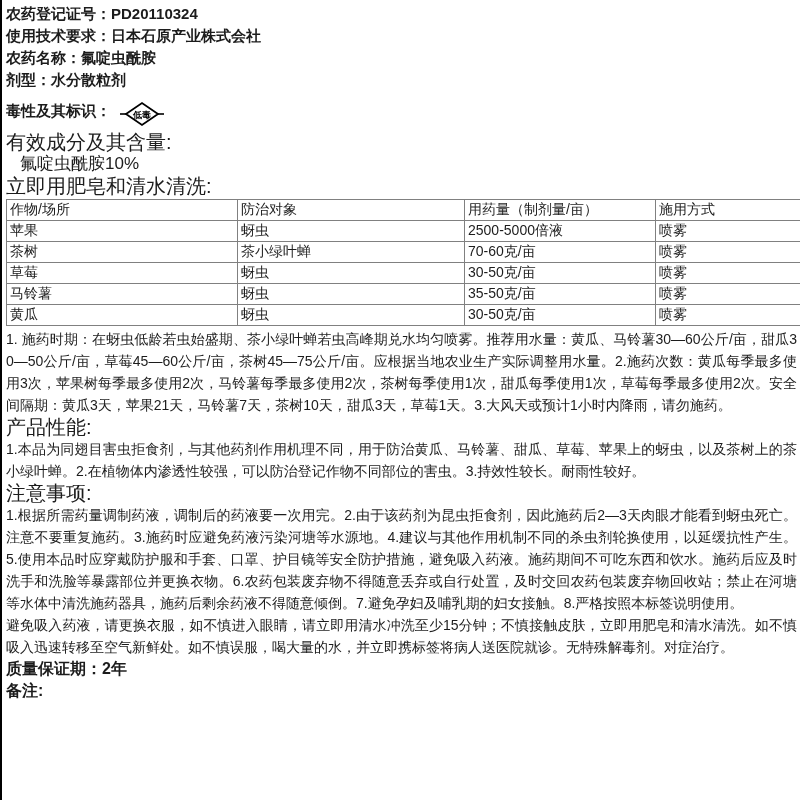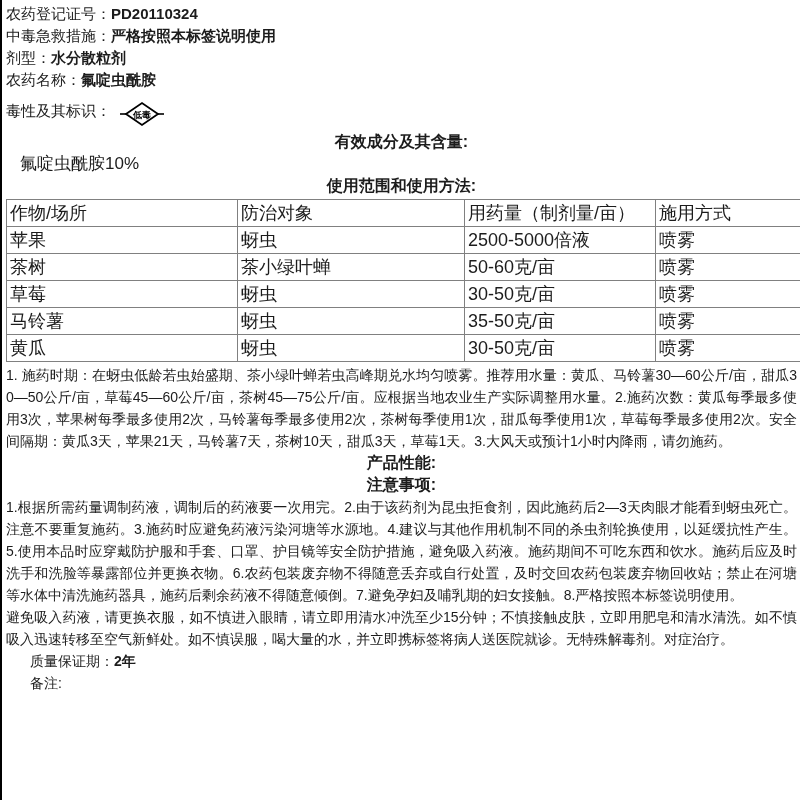--- a/index.html
+++ b/index.html
@@ -1,85 +1,85 @@
 <!DOCTYPE html>
 <html><head>
 <meta charset="utf-8">
 <style>
   html,body{margin:0;padding:0;background:#fff;color:#1c1c1c;}
   body{width:800px;height:800px;overflow:hidden;font-family:"Liberation Sans","DejaVu Sans",sans-serif;}
   .page{box-sizing:border-box;width:800px;min-height:800px;border-left:2px solid #000;padding:3px 3px 0 4px;}
   .fieldline{line-height:22px;font-size:15px;white-space:nowrap;}
-  .lbl{font-weight:normal;}
+  .lbl{font-weight:bold;}
   .val{font-weight:bold;}
   .tox-line{display:flex;align-items:center;height:40px;font-size:15px;}
   .tox-icon{margin-left:8px;margin-top:8px;}
-  .sec-title{font-weight:bold;font-size:16px;line-height:22px;text-align:center;}
+  .sec-title{font-weight:normal;font-size:20px;line-height:22px;}
   .indent{padding-left:14px;font-size:17px;line-height:22px;}
   .body-text{font-size:14px;line-height:22px;text-align:justify;word-break:break-all;}
   table.usage{border-collapse:collapse;width:794px;table-layout:fixed;margin:2px 0 2px 0;}
-  table.usage td,table.usage th{border:1px solid #808080;font-size:18px;font-weight:normal;text-align:left;padding:1px 3px;height:18px;overflow:hidden;white-space:nowrap;}
+  table.usage td,table.usage th{border:1px solid #808080;font-size:14px;font-weight:normal;text-align:left;padding:1px 3px;height:18px;overflow:hidden;white-space:nowrap;}
   .c1{width:224px;} .c2{width:220px;} .c3{width:184px;} .c4{width:156px;}
-  .inline-label{font-size:14px;line-height:22px;margin-left:24px;}
+  .inline-label{font-size:16px;line-height:22px;}
 </style>
 </head>
 <body>
 
 <div class="page">
 
   <div class="fieldline">
     <span class="lbl">农药登记证号：</span><span class="val">PD20110324</span>
   </div>
   <div class="fieldline">
-    <span class="lbl">中毒急救措施：</span><span class="val">严格按照本标签说明使用</span>
+    <span class="lbl">使用技术要求：</span><span class="val">日本石原产业株式会社</span>
+  </div>
+  <div class="fieldline">
+    <span class="lbl">农药名称：</span><span class="val">氟啶虫酰胺</span>
   </div>
   <div class="fieldline">
     <span class="lbl">剂型：</span><span class="val">水分散粒剂</span>
-  </div>
-  <div class="fieldline">
-    <span class="lbl">农药名称：</span><span class="val">氟啶虫酰胺</span>
   </div>
 
   <div class="tox-line">
     <span class="lbl">毒性及其标识：</span>
     <span class="tox-icon">
       <svg width="46" height="26" viewBox="0 0 46 26">
         <line x1="1" y1="13" x2="11" y2="13" stroke="#000" stroke-width="1.6"></line>
         <line x1="35" y1="13" x2="45" y2="13" stroke="#000" stroke-width="1.6"></line>
         <path d="M7 13 L23 2 L39 13 L23 24 Z" fill="#fff" stroke="#000" stroke-width="1.8"></path>
         <text x="23" y="16.5" text-anchor="middle" font-size="9" font-weight="bold" fill="#000">低毒</text>
       </svg>
     </span>
   </div>
 
   <div class="sec-title">有效成分及其含量:</div>
   <div class="indent">氟啶虫酰胺10%</div>
 
-  <div class="sec-title">使用范围和使用方法:</div>
+  <div class="sec-title">立即用肥皂和清水清洗:</div>
 
   <table class="usage">
     <thead>
       <tr>
         <th class="c1">作物/场所</th>
         <th class="c2">防治对象</th>
         <th class="c3">用药量（制剂量/亩）</th>
         <th class="c4">施用方式</th>
       </tr>
     </thead>
     <tbody>
       <tr>
         <td>苹果</td>
         <td>蚜虫</td>
         <td>2500-5000倍液</td>
         <td>喷雾</td>
       </tr>
       <tr>
         <td>茶树</td>
         <td>茶小绿叶蝉</td>
-        <td>50-60克/亩</td>
+        <td>70-60克/亩</td>
         <td>喷雾</td>
       </tr>
       <tr>
         <td>草莓</td>
         <td>蚜虫</td>
         <td>30-50克/亩</td>
         <td>喷雾</td>
       </tr>
       <tr>
         <td>马铃薯</td>
@@ -95,20 +95,21 @@
       </tr>
     </tbody>
   </table>
 
   <div>
     <div class="body-text">1. 施药时期：在蚜虫低龄若虫始盛期、茶小绿叶蝉若虫高峰期兑水均匀喷雾。推荐用水量：黄瓜、马铃薯30—60公斤/亩，甜瓜30—50公斤/亩，草莓45—60公斤/亩，茶树45—75公斤/亩。应根据当地农业生产实际调整用水量。2.施药次数：黄瓜每季最多使用3次，苹果树每季最多使用2次，马铃薯每季最多使用2次，茶树每季使用1次，甜瓜每季使用1次，草莓每季最多使用2次。安全间隔期：黄瓜3天，苹果21天，马铃薯7天，茶树10天，甜瓜3天，草莓1天。3.大风天或预计1小时内降雨，请勿施药。</div>
   </div>
 
   <div>
     <div class="sec-title">产品性能:</div>
+    <div class="body-text">1.本品为同翅目害虫拒食剂，与其他药剂作用机理不同，用于防治黄瓜、马铃薯、甜瓜、草莓、苹果上的蚜虫，以及茶树上的茶小绿叶蝉。2.在植物体内渗透性较强，可以防治登记作物不同部位的害虫。3.持效性较长。耐雨性较好。</div>
   </div>
 
   <div>
     <div class="sec-title">注意事项:</div>
     <div class="body-text">1.根据所需药量调制药液，调制后的药液要一次用完。2.由于该药剂为昆虫拒食剂，因此施药后2—3天肉眼才能看到蚜虫死亡。注意不要重复施药。3.施药时应避免药液污染河塘等水源地。4.建议与其他作用机制不同的杀虫剂轮换使用，以延缓抗性产生。5.使用本品时应穿戴防护服和手套、口罩、护目镜等安全防护措施，避免吸入药液。施药期间不可吃东西和饮水。施药后应及时洗手和洗脸等暴露部位并更换衣物。6.农药包装废弃物不得随意丢弃或自行处置，及时交回农药包装废弃物回收站；禁止在河塘等水体中清洗施药器具，施药后剩余药液不得随意倾倒。7.避免孕妇及哺乳期的妇女接触。8.严格按照本标签说明使用。</div>
   </div>
 
   <div>
     <div class="body-text">避免吸入药液，请更换衣服，如不慎进入眼睛，请立即用清水冲洗至少15分钟；不慎接触皮肤，立即用肥皂和清水清洗。如不慎吸入迅速转移至空气新鲜处。如不慎误服，喝大量的水，并立即携标签将病人送医院就诊。无特殊解毒剂。对症治疗。</div>
   </div>

